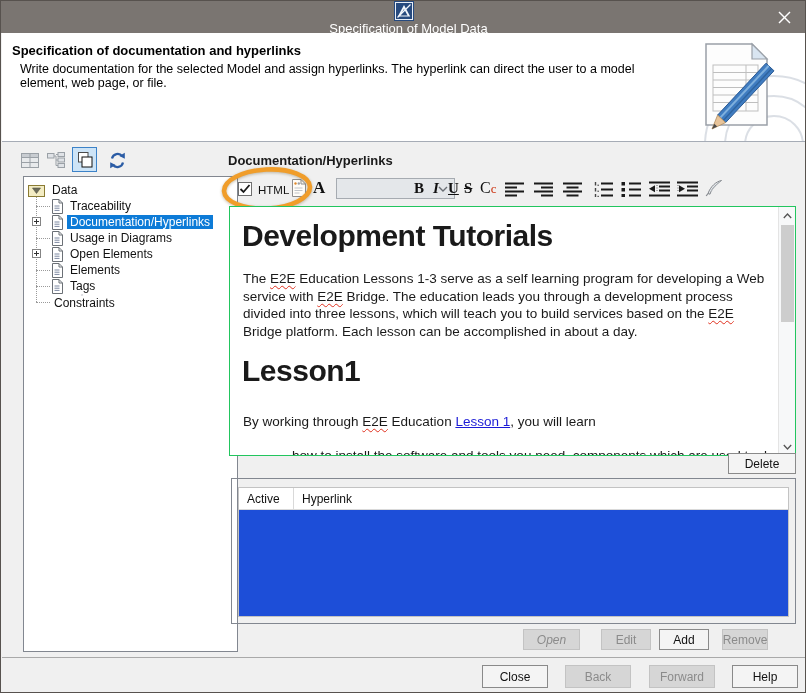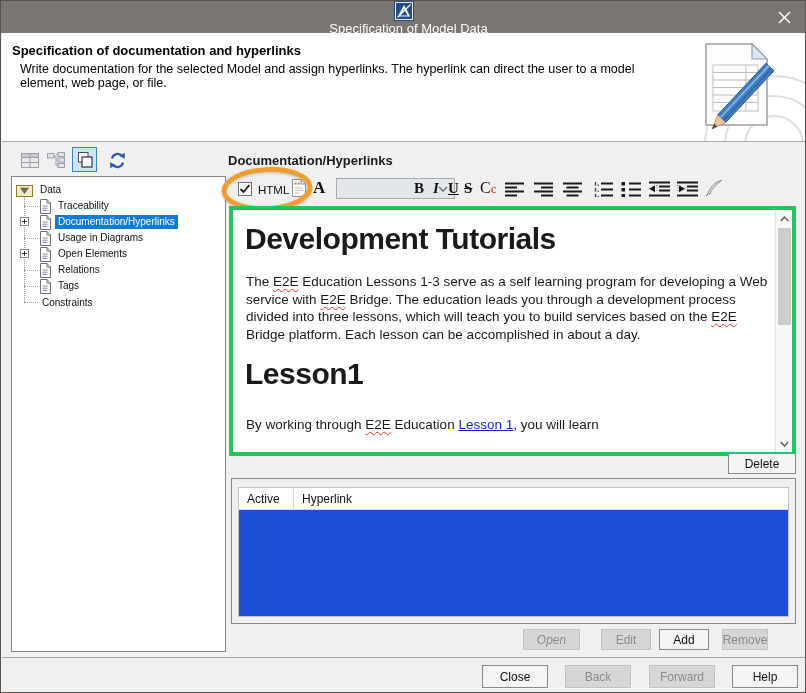--- a/index.html
+++ b/index.html
@@ -20,43 +20,43 @@
   .header{position:absolute;left:1px;top:32px;width:804px;height:109px;background:#fff;
     border-bottom:1px solid #a6acb6;overflow:hidden;}
   .header-title{position:absolute;left:10px;top:10px;font-size:13px;font-weight:bold;color:#000;}
   .header-desc{position:absolute;left:18px;top:29px;width:660px;font-size:12.5px;color:#000;}
   .arc{position:absolute;border:2px solid rgba(160,170,186,.38);border-radius:50%;}
   .doc-pencil{position:absolute;left:688px;top:6px;}
   
   .tree-toolbar-btn{position:absolute;display:flex;align-items:center;justify-content:center;}
   .tbtn-plain{background:transparent;border:1px solid transparent;}
   .tbtn-selected{background:#cde4f7;border:1px solid #3c82c8;}
-  .tree-box{position:absolute;left:10px;top:175px;width:215px;height:476px;background:#fff;
-    border:1px solid #828790;font-size:10px;color:#111;}
+  .tree-box{position:absolute;left:22px;top:175px;width:215px;height:476px;background:#fff;
+    border:1px solid #828790;font-size:12px;color:#111;}
   .tree-row{position:absolute;left:0;height:16px;display:flex;align-items:center;white-space:nowrap;}
   .tree-label{padding:0 3px;line-height:14px;}
   .tree-label.selected{background:#0d7bd7;color:#fff;}
   .tree-vline{position:absolute;left:12px;top:19px;height:106px;border-left:1px dotted #9a9a9a;}
   .tree-stub{position:absolute;width:14px;border-top:1px dotted #9a9a9a;}
   .expander{position:absolute;width:9px;height:9px;background:#fff;border:1px solid #848484;}
   .expander:before{content:"";position:absolute;left:1px;right:1px;top:3px;border-top:1px solid #333;}
   .expander:after{content:"";position:absolute;top:1px;bottom:1px;left:3px;border-left:1px solid #333;}
   
   .panel-title{position:absolute;left:227px;top:152px;font-size:13px;font-weight:bold;color:#1a1a1a;}
   .fmt{position:absolute;font-family:"Liberation Serif", serif;color:#111;cursor:default;}
   .checkbox{position:absolute;left:237px;top:181px;width:14px;height:14px;background:#fff;
     border:1px solid #707070;display:flex;align-items:center;justify-content:center;}
   .html-label{position:absolute;left:257px;top:183px;font-size:11.5px;color:#111;}
   .font-select{position:absolute;left:335px;top:177px;width:119px;height:21px;background:#e4e7ea;
     border:1px solid #a6abb1;display:flex;align-items:center;justify-content:flex-end;padding-right:6px;}
   .annotation{position:absolute;left:219px;top:165px;pointer-events:none;
     filter:drop-shadow(0 1px 1.5px rgba(90,70,20,.35));}
   
   .editor{position:absolute;left:228px;top:205px;width:567px;height:250px;background:#fff;
-    border:4px solid #22c55e;overflow:hidden;color:#1a1a1a;}
+    border:1px solid #22c55e;overflow:hidden;color:#1a1a1a;}
   .editor h1{position:absolute;margin:0;font-size:30px;font-weight:bold;letter-spacing:-.5px;
     font-family:"Liberation Sans",sans-serif;}
   .editor p{position:absolute;margin:0;font-size:13.5px;line-height:17.5px;}
   .sq{text-decoration:underline;text-decoration-style:wavy;text-decoration-color:#e0301e;
     text-decoration-thickness:1px;text-underline-offset:2px;text-decoration-skip-ink:none;}
   .doclink{color:#1b1bd6;text-decoration:underline;cursor:pointer;}
   .scrollbar{position:absolute;right:0;top:0;bottom:0;width:17px;background:#f7f8f9;border-left:1px solid #e4e4e4;}
   .sb-arrow{position:absolute;left:0;width:17px;height:17px;display:flex;align-items:center;justify-content:center;}
   .sb-thumb{position:absolute;left:2px;width:13px;top:18px;height:97px;background:#cdcdcd;}
   
@@ -207,21 +207,21 @@
     </div>
     <span class="expander" style="left:8px;top:72px;"></span>
 
     <div class="tree-stub" style="left:12px;top:93px;"></div>
     <div class="tree-row" style="top:85px;left:27px;">
       <svg width="12" height="15" viewBox="0 0 12 15" style="margin-right:4px;">
         <path d="M1.5 0.5 h6.5 l3.5 3.5 v10.5 h-10 z" fill="#ffffff" stroke="#6b7076"></path>
         <path d="M8 0.5 v3.5 h3.5" fill="none" stroke="#6b7076"></path>
         <path d="M3.5 7 h5 M3.5 9.2 h5 M3.5 11.4 h5" stroke="#7b87a0"></path>
       </svg>
-      <span class="tree-label">Relations</span>
+      <span class="tree-label">Elements</span>
     </div>
 
     <div class="tree-stub" style="left:12px;top:109px;"></div>
     <div class="tree-row" style="top:101px;left:27px;">
       <svg width="12" height="15" viewBox="0 0 12 15" style="margin-right:4px;">
         <path d="M1.5 0.5 h6.5 l3.5 3.5 v10.5 h-10 z" fill="#ffffff" stroke="#6b7076"></path>
         <path d="M8 0.5 v3.5 h3.5" fill="none" stroke="#6b7076"></path>
         <path d="M3.5 7 h5 M3.5 9.2 h5 M3.5 11.4 h5" stroke="#7b87a0"></path>
       </svg>
       <span class="tree-label">Tags</span>

